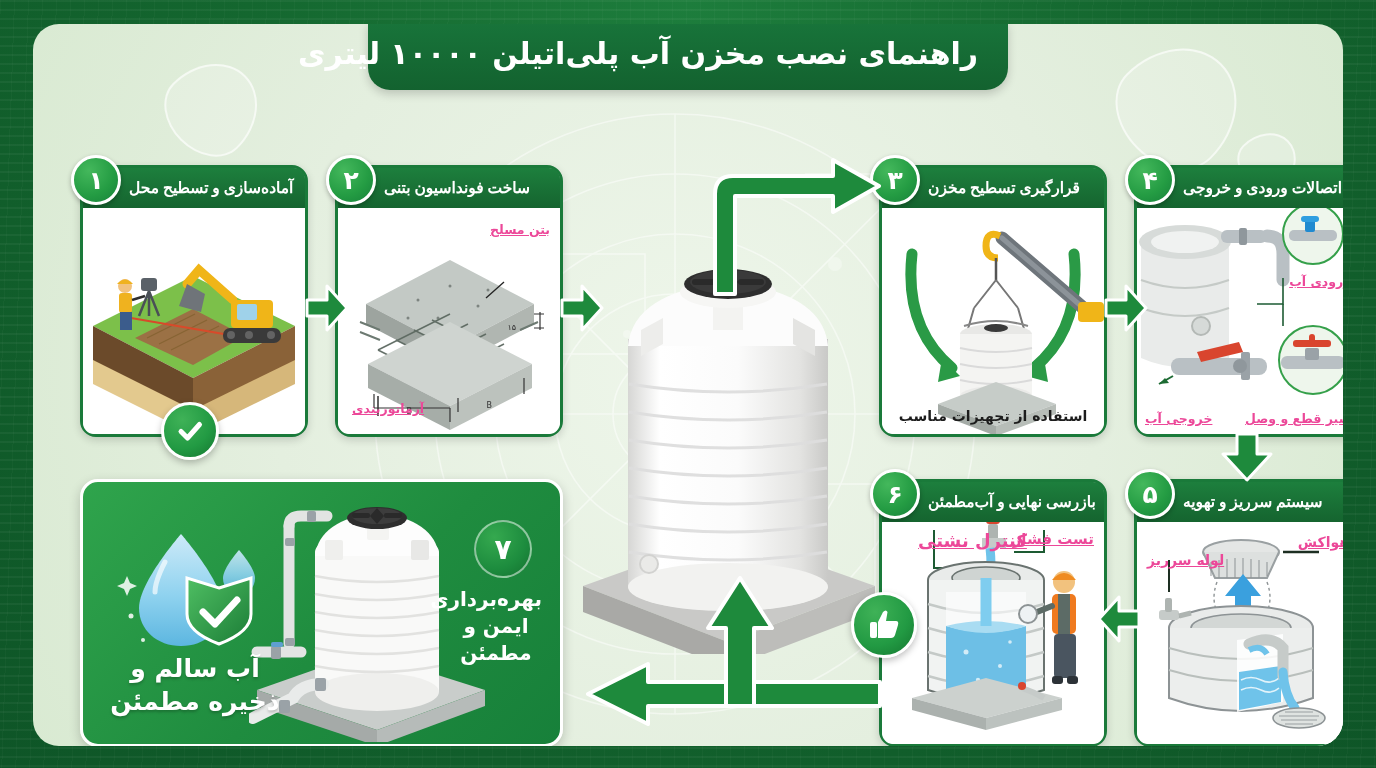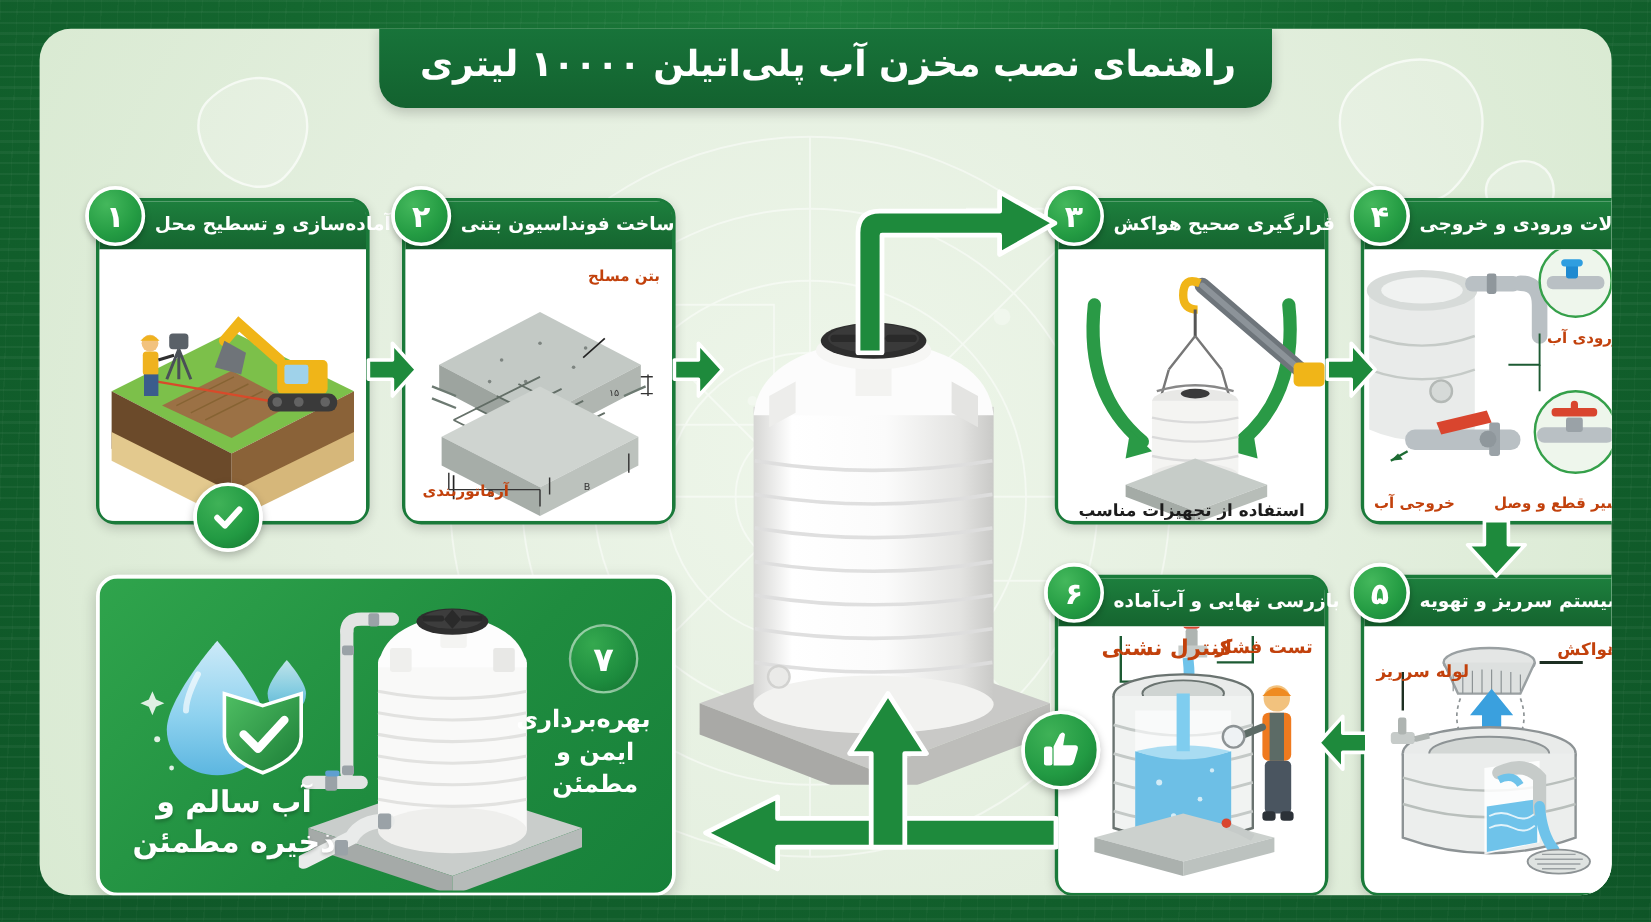--- a/index.html
+++ b/index.html
@@ -55,21 +55,21 @@
 
   
   #blueprint {
     position: absolute; left: 332px; top: 60px; width: 620px; height: 660px;
     opacity: .55; pointer-events: none;
   }
 
   
   #banner {
     position: absolute; left: 50%; top: -2px; transform: translateX(-50%);
-    width: 744px; padding: 13px 30px 17px;
+    width: 640px; padding: 13px 30px 17px;
     background: linear-gradient(180deg, #18743a 0%, #13622f 100%);
     border-radius: 0 0 22px 22px;
     box-shadow: 0 4px 10px rgba(0,0,0,.18);
     text-align: right;
     z-index: 6;
   }
   #banner-title {
     color: #ffffff; font-size: 30px; font-weight: bold;
     letter-spacing: -.2px; line-height: 1.28; white-space: nowrap;
   }
@@ -91,45 +91,46 @@
   .card-head {
     position: relative;
     height: 40px;
     background: linear-gradient(180deg, #1d7f3d 0%, #15642f 100%);
     border-radius: 11px 11px 0 0;
     display: flex; align-items: center; justify-content: flex-end;
     padding: 0 12px 0 46px;
   }
   .card-title {
     color: #fff; font-size: 15.5px; font-weight: bold;
-    white-space: nowrap; line-height: 1;
+    white-space: nowrap; line-height: 1; font-family: Liberation Serif, serif;
   }
   .badge {
     position: absolute; left: -12px; top: -13px;
     width: 50px; height: 50px; border-radius: 50%;
     background: radial-gradient(circle at 34% 28%, #44b85c 0%, #249c43 58%, #17813a 100%);
     border: 3px solid #ffffff;
     box-shadow: 0 2px 5px rgba(0,0,0,.28);
     display: flex; align-items: center; justify-content: center;
     color: #fff; font-size: 25px; font-weight: bold;
   }
   .card-body {
     position: relative;
     height: calc(100% - 40px);
     border-radius: 0 0 11px 11px;
     overflow: hidden;
     background: #fff;
   }
   .cap {
-    position: absolute; bottom: 0; left: 0; right: 0;
+    position: absolute; bottom: 10px; left: 0; right: 0;
     text-align: center; font-size: 14px; font-weight: bold; color: #1c1c1c;
   }
   .lbl {
-    position: absolute; font-size: 12.5px; font-weight: bold; color: #c2410c;
+    position: absolute; font-size: 12.5px; font-weight: bold; color: #ec4899;
     white-space: nowrap;
+    text-decoration: underline;
   }
 
   
   #card1 { left: 47px;   top: 141px; width: 228px; height: 272px; }
   #card2 { left: 302px;  top: 141px; width: 228px; height: 272px; }
   #card3 { left: 846px;  top: 141px; width: 228px; height: 272px; }
   #card4 { left: 1101px; top: 141px; width: 228px; height: 272px; }
   #card5 { left: 1101px; top: 455px; width: 228px; height: 268px; }
   #card6 { left: 846px;  top: 455px; width: 228px; height: 268px; }
 
@@ -405,21 +406,21 @@
         <text x="154" y="200" font-size="8" fill="#333">B</text>
       </svg>
       <div class="lbl" style="right:10px; top:14px;">بتن مسلح</div>
       <div class="lbl" style="left:14px; bottom:18px;">آرماتوربندی</div>
     </div>
   </div>
 
   <div class="card" id="card3">
     <div class="card-head">
       <div class="badge">۳</div>
-      <div class="card-title">قرارگیری صحیح هواکش</div>
+      <div class="card-title">قرارگیری تسطیح مخزن</div>
     </div>
     <div class="card-body">
       <svg viewBox="0 0 222 226" width="100%" height="100%">
 
         <path d="M30 46 Q22 120 70 160" stroke="#2a9a46" stroke-width="11" fill="none" stroke-linecap="round"></path>
         <path d="M60 150 L78 168 L56 174 Z" fill="#2a9a46"></path>
         <path d="M192 46 Q200 120 152 160" stroke="#2a9a46" stroke-width="11" fill="none" stroke-linecap="round"></path>
         <path d="M162 150 L144 168 L166 174 Z" fill="#2a9a46"></path>
 
         <g>
@@ -570,21 +571,21 @@
         <path d="M32 70 L32 38" stroke="#1d2f22" stroke-width="2"></path>
       </svg>
       <div class="lbl" style="right:10px; top:12px; font-size:14px;">هواکش</div>
       <div class="lbl" style="left:10px; top:30px; font-size:14px;">لوله سرریز</div>
     </div>
   </div>
 
   <div class="card" id="card6">
     <div class="card-head">
       <div class="badge">۶</div>
-      <div class="card-title">بازرسی نهایی و آب‌آماده</div>
+      <div class="card-title">بازرسی نهایی و آب‌مطمئن</div>
     </div>
     <div class="card-body">
       <svg viewBox="0 0 222 222" width="100%" height="100%">
 
         <g stroke="#1d5b33" stroke-width="2" fill="none">
           <path d="M162 8 L162 30 L132 30"></path>
           <path d="M52 8 L52 46 L74 46"></path>
         </g>
 
         <g>

